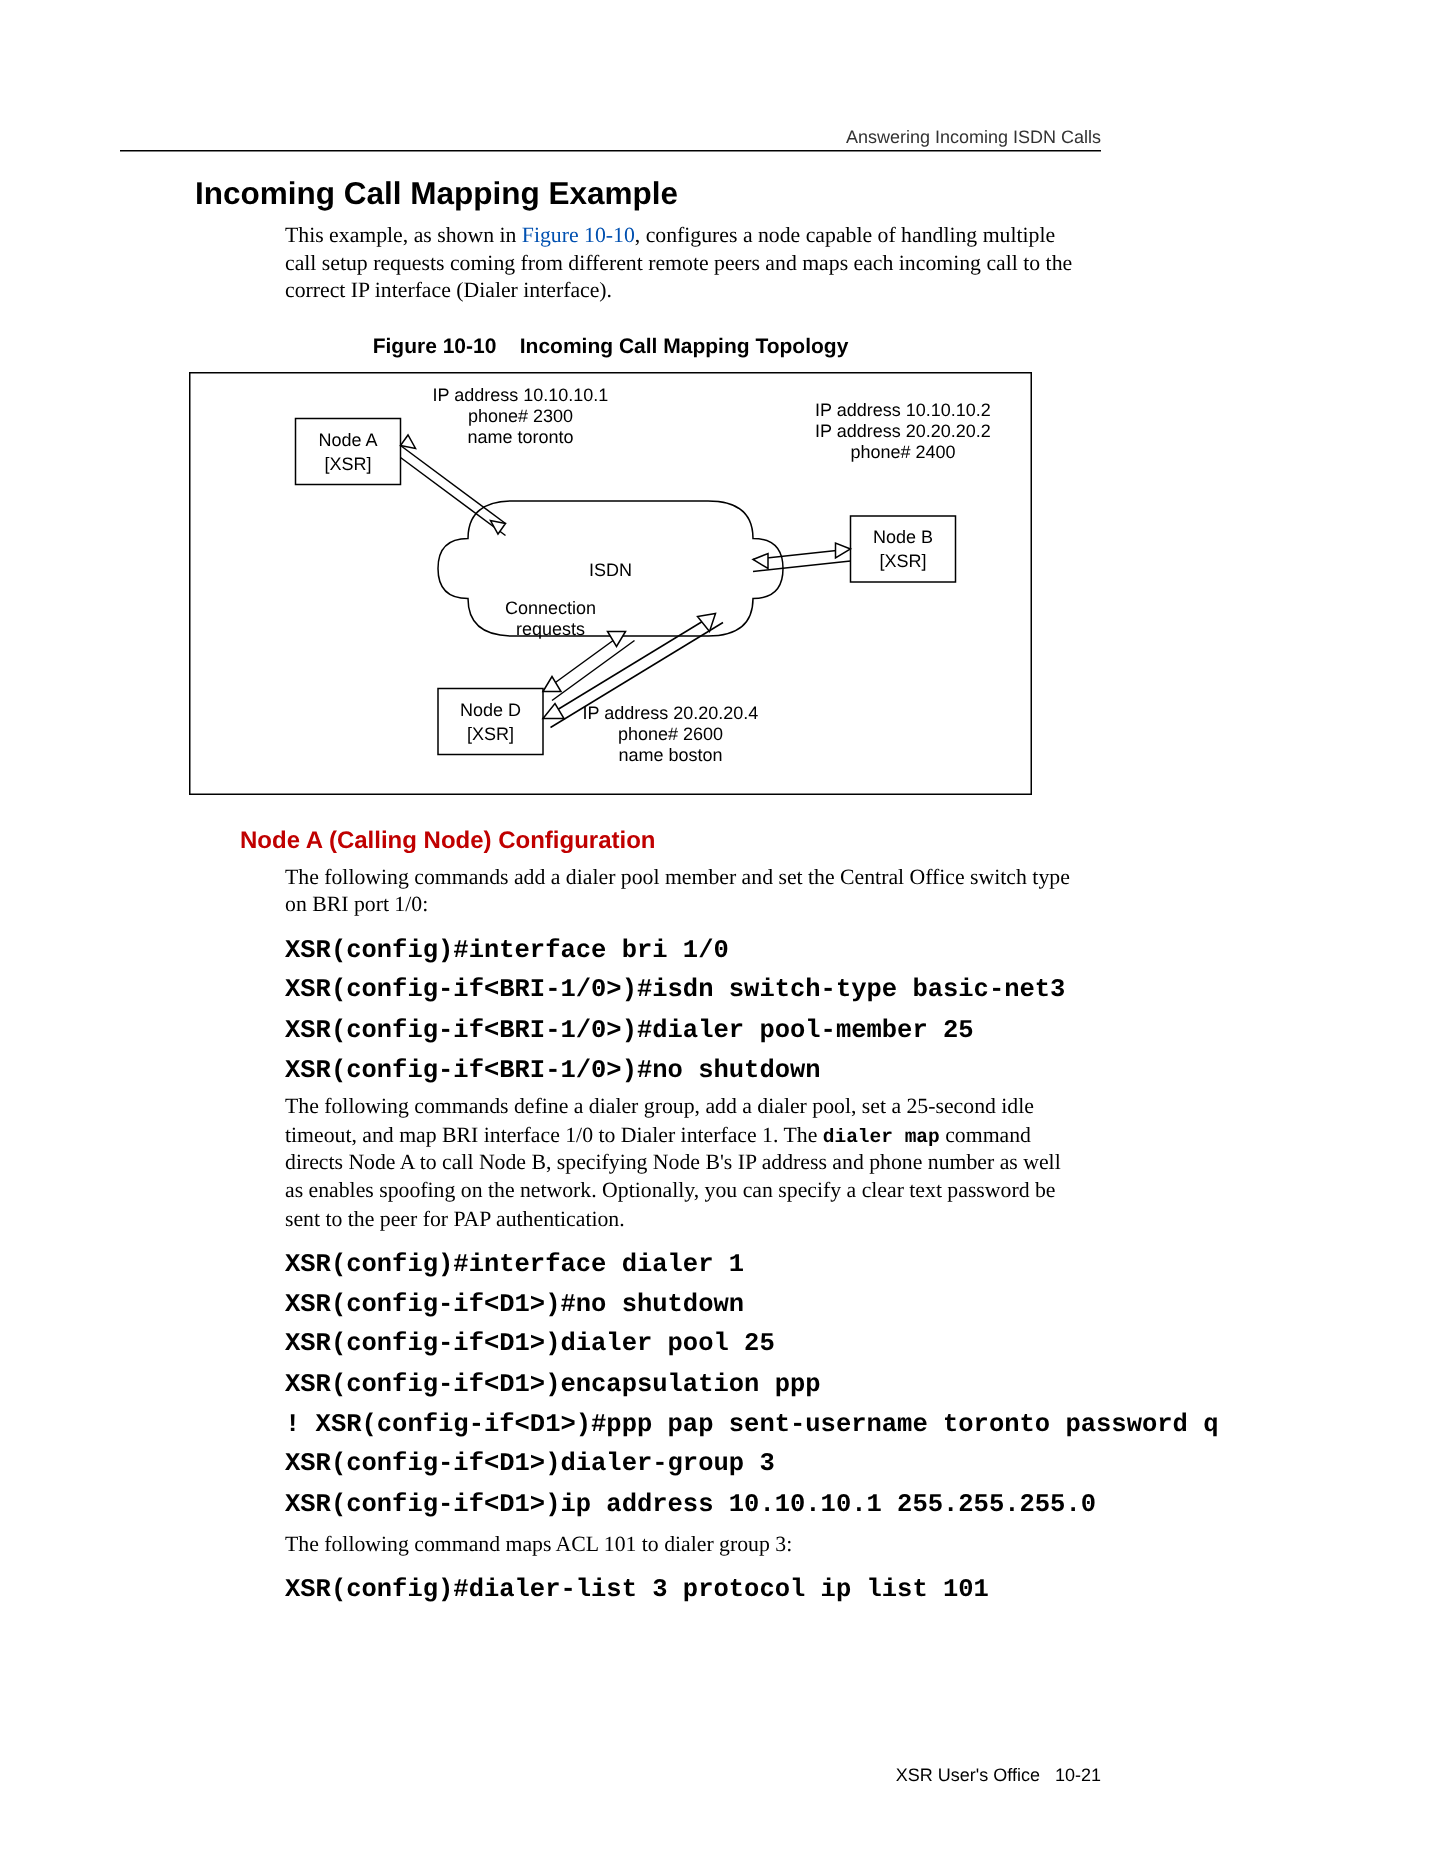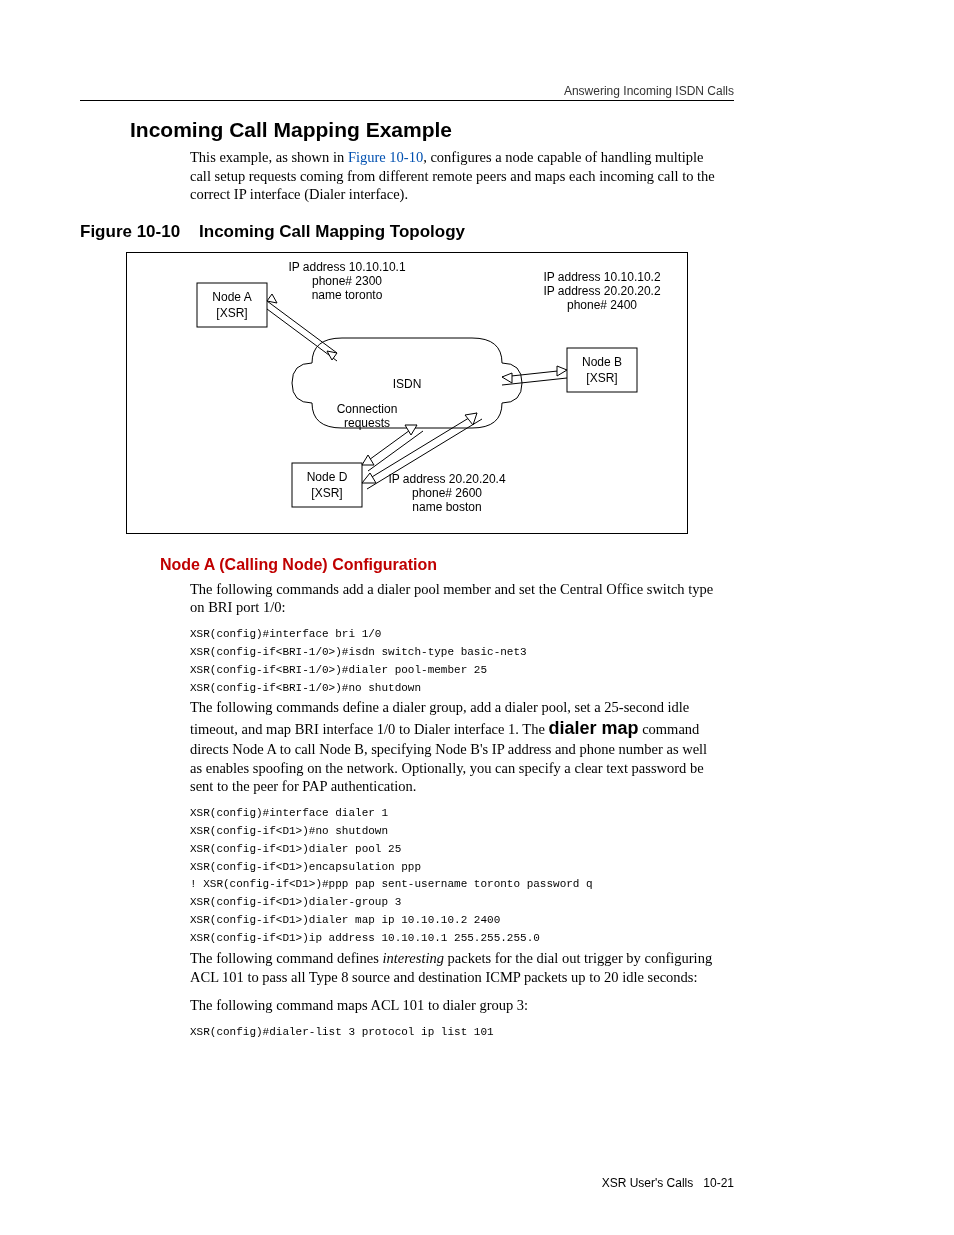--- a/index.html
+++ b/index.html
@@ -2,23 +2,23 @@
 <html><head>
 <meta charset="utf-8">
 <style>
   html,body{margin:0;padding:0;background:#fff;font-family:"Times New Roman",Times,serif;color:#000}
   .page{width:814px;height:1235px;position:relative;box-sizing:border-box;padding:80px 80px 50px 80px}
   .running-head{position:absolute;top:84px;right:80px;font-family:Helvetica,Arial,sans-serif;font-size:12px;color:#333}
   .rule{position:absolute;top:100px;left:80px;right:80px;border-top:1px solid #000}
   .h1{font-family:Helvetica,Arial,sans-serif;font-weight:bold;font-size:21px;color:#000000;margin:38px 0 6px 50px}
   .h2{font-family:Helvetica,Arial,sans-serif;font-weight:bold;font-size:16px;color:#c00000;margin:22px 0 6px 80px}
   .body{font-size:14.5px;line-height:1.28;margin:0 14px 10px 110px}
-  .fig-caption{font-family:Helvetica,Arial,sans-serif;font-weight:bold;font-size:17px;margin:18px 0 10px 0}
-  .code{font-family:"Courier New",Courier,monospace;font-weight:normal;font-size:11px;line-height:1.45;white-space:pre;margin:0 0 2px 110px}
-  .inline-code{font-family:Liberation Sans, sans-serif;font-weight:bold;font-size:18px}
+  .fig-caption{font-family:Helvetica,Arial,sans-serif;font-weight:bold;font-size:14px;text-align:center;margin:18px 0 10px 0}
+  .code{font-family:"Courier New",Courier,monospace;font-weight:bold;font-size:17px;line-height:1.45;white-space:pre;margin:0 0 2px 110px}
+  .inline-code{font-family:Liberation Mono, monospace;font-weight:bold;font-size:13px}
   .link{color:#0050b0}
   em.i{font-style:italic}
   .footer{position:absolute;bottom:45px;right:80px;font-family:Helvetica,Arial,sans-serif;font-size:12px}
   .diagram{display:block;margin:0 auto 8px auto;border:1px solid #000}
   .d-label-c{font-family:Helvetica,Arial,sans-serif;font-size:12px;fill:#000;text-anchor:middle}
   .d-box{fill:#fff;stroke:#000;stroke-width:1}
 </style>
 </head>
 <body>
 
@@ -96,28 +96,24 @@
   <p class="body">
     <span>The following commands define a dialer group, add a dialer pool, set a 25-second idle timeout, and map BRI interface 1/0 to Dialer interface 1. The </span><span class="inline-code">dialer map</span><span> command directs Node A to call Node B, specifying Node B's IP address and phone number as well as enables spoofing on the network. Optionally, you can specify a clear text password be sent to the peer for PAP authentication.</span>
   </p>
 
   <div class="code">XSR(config)#interface dialer 1</div>
   <div class="code">XSR(config-if&lt;D1&gt;)#no shutdown</div>
   <div class="code">XSR(config-if&lt;D1&gt;)dialer pool 25</div>
   <div class="code">XSR(config-if&lt;D1&gt;)encapsulation ppp</div>
   <div class="code">! XSR(config-if&lt;D1&gt;)#ppp pap sent-username toronto password q</div>
   <div class="code">XSR(config-if&lt;D1&gt;)dialer-group 3</div>
-  <div class="code">XSR(config-if&lt;D1&gt;)dialer map ip 10.10.10.2 2400</div>
   <div class="code">XSR(config-if&lt;D1&gt;)ip address 10.10.10.1 255.255.255.0</div>
 
-  <p class="body">
-    <span>The following command defines </span><em class="i">interesting</em><span> packets for the dial out trigger by configuring ACL 101 to pass all Type 8 source and destination ICMP packets up to 20 idle seconds:</span>
-  </p>
 
 
   <p class="body" style="margin-top:4px">The following command maps ACL 101 to dialer group 3:</p>
 
   <div class="code">XSR(config)#dialer-list 3 protocol ip list 101</div>
 
   <div class="footer">
-    <span>XSR User's Calls</span>&nbsp;&nbsp;&nbsp;<span>10-21</span>
+    <span>XSR User's Office</span>&nbsp;&nbsp;&nbsp;<span>10-21</span>
   </div>
 </div>
 
 </body></html>

